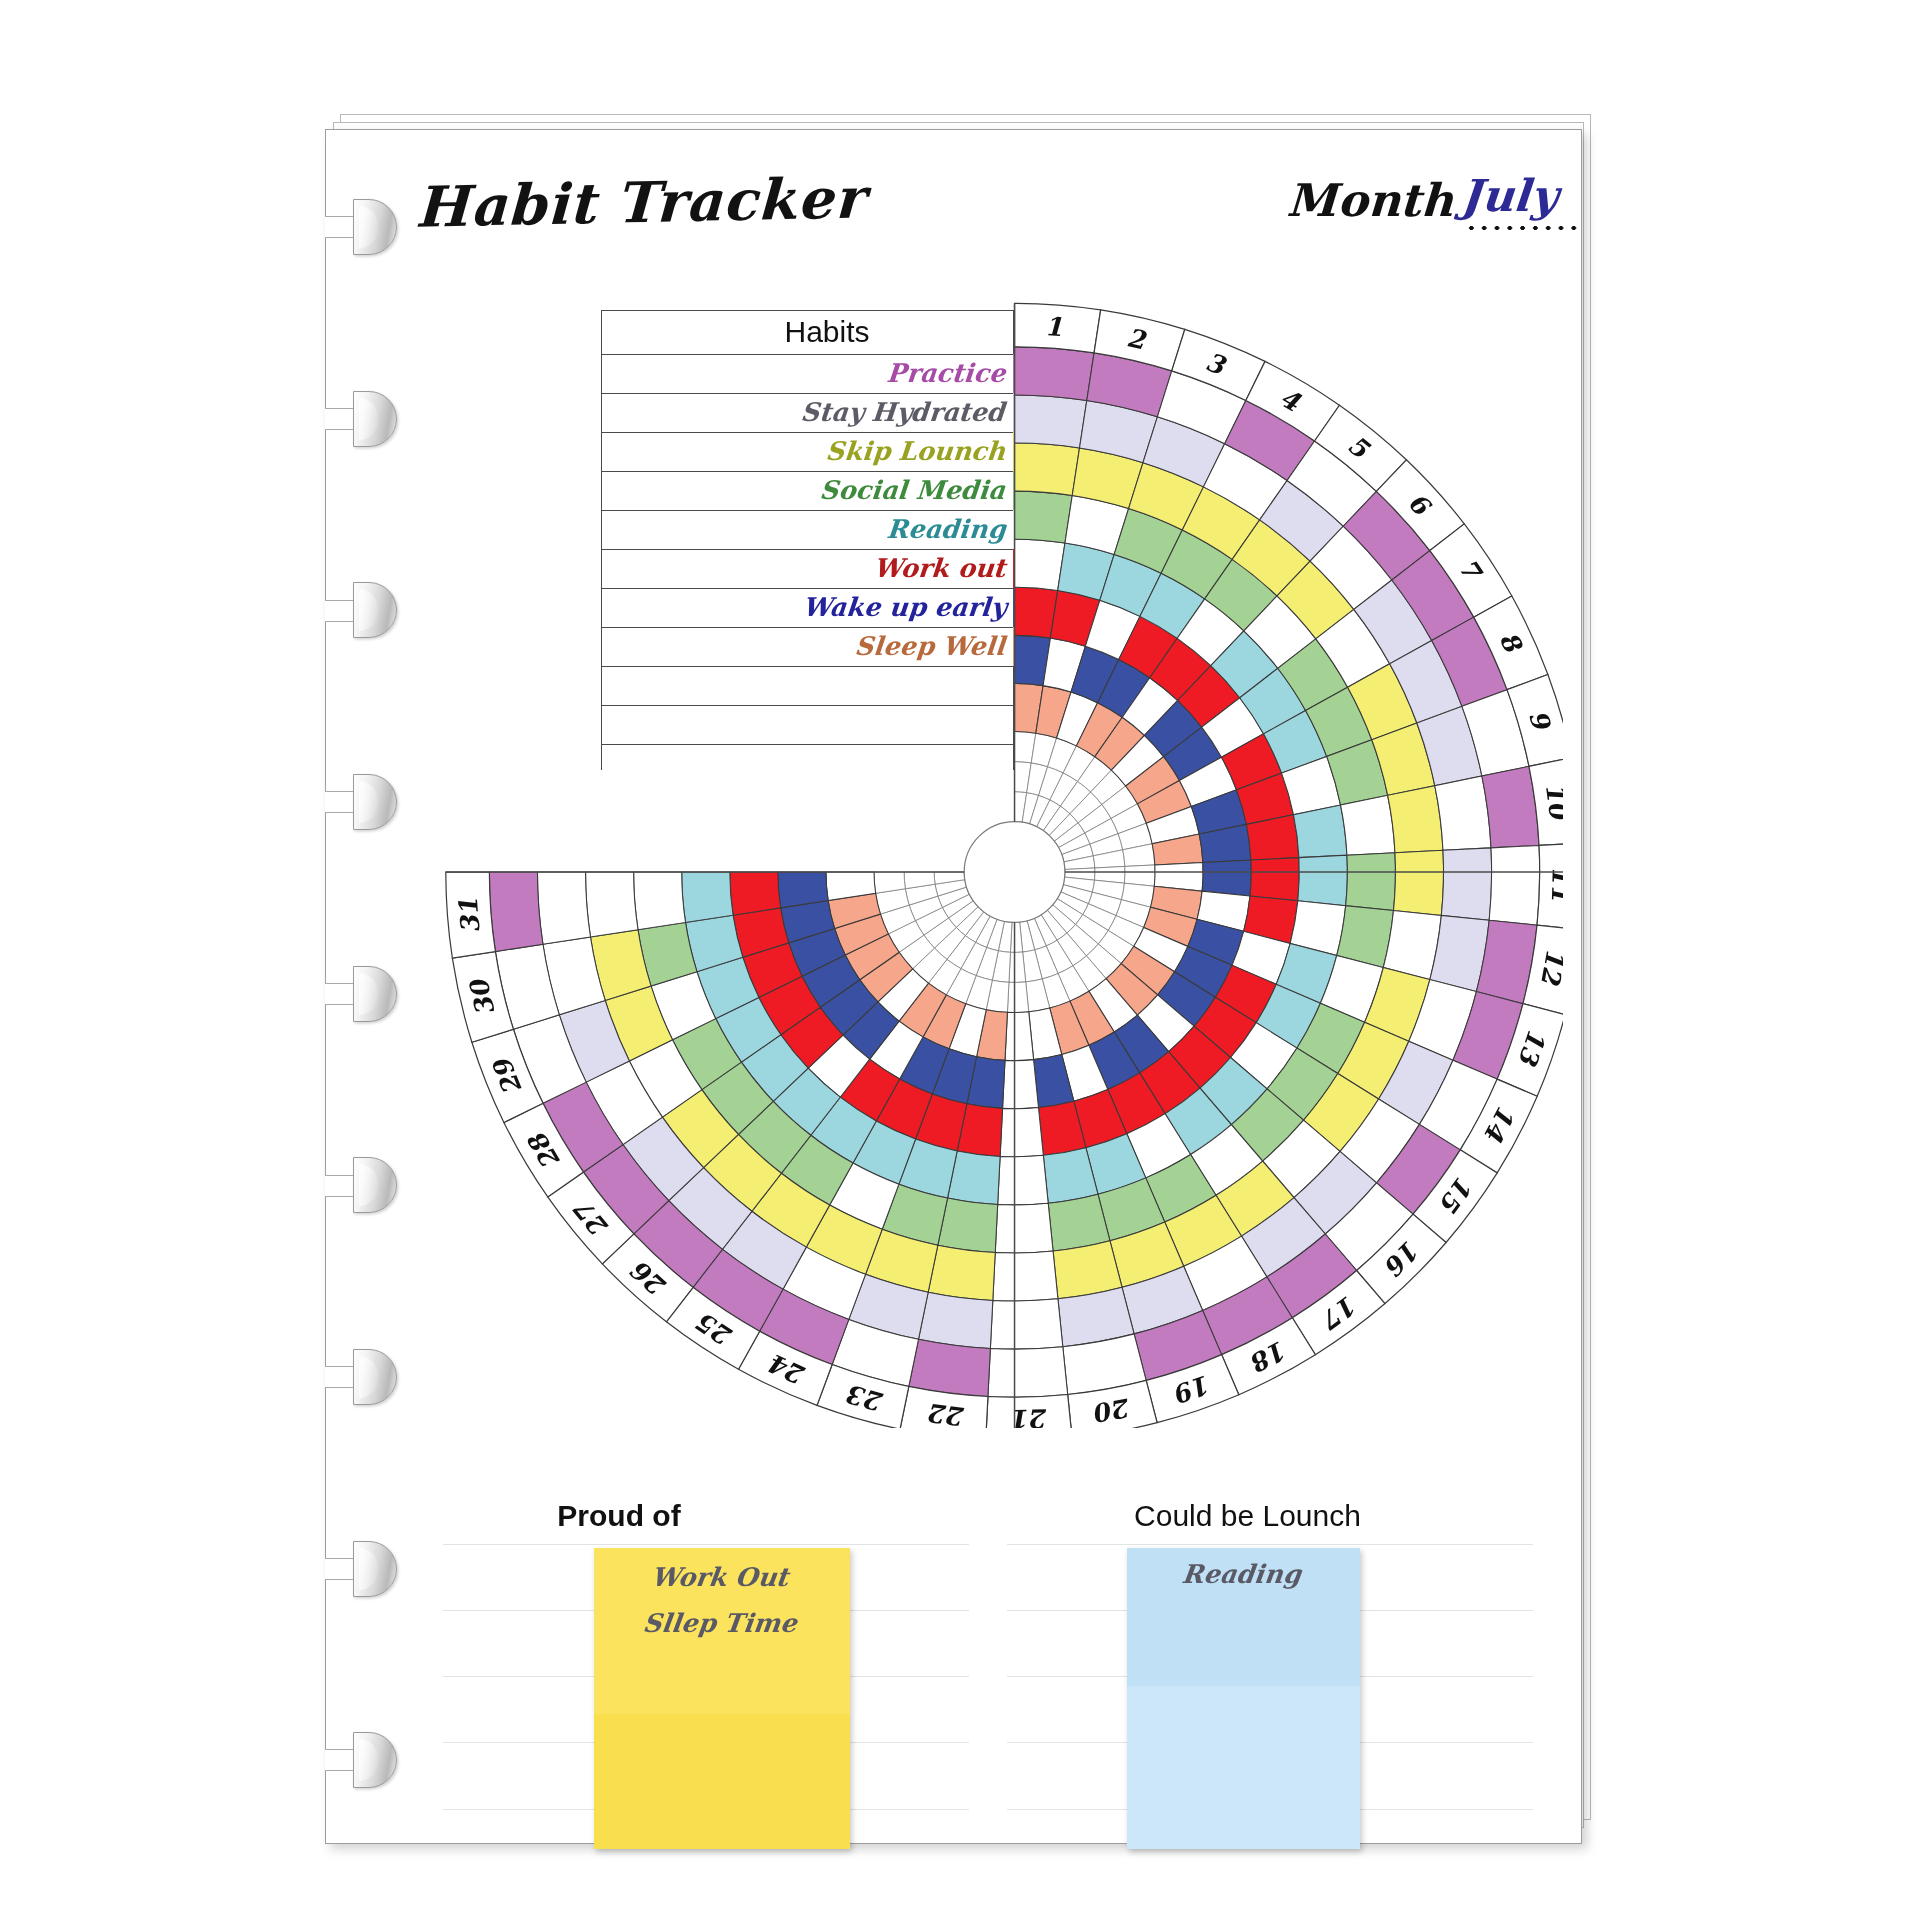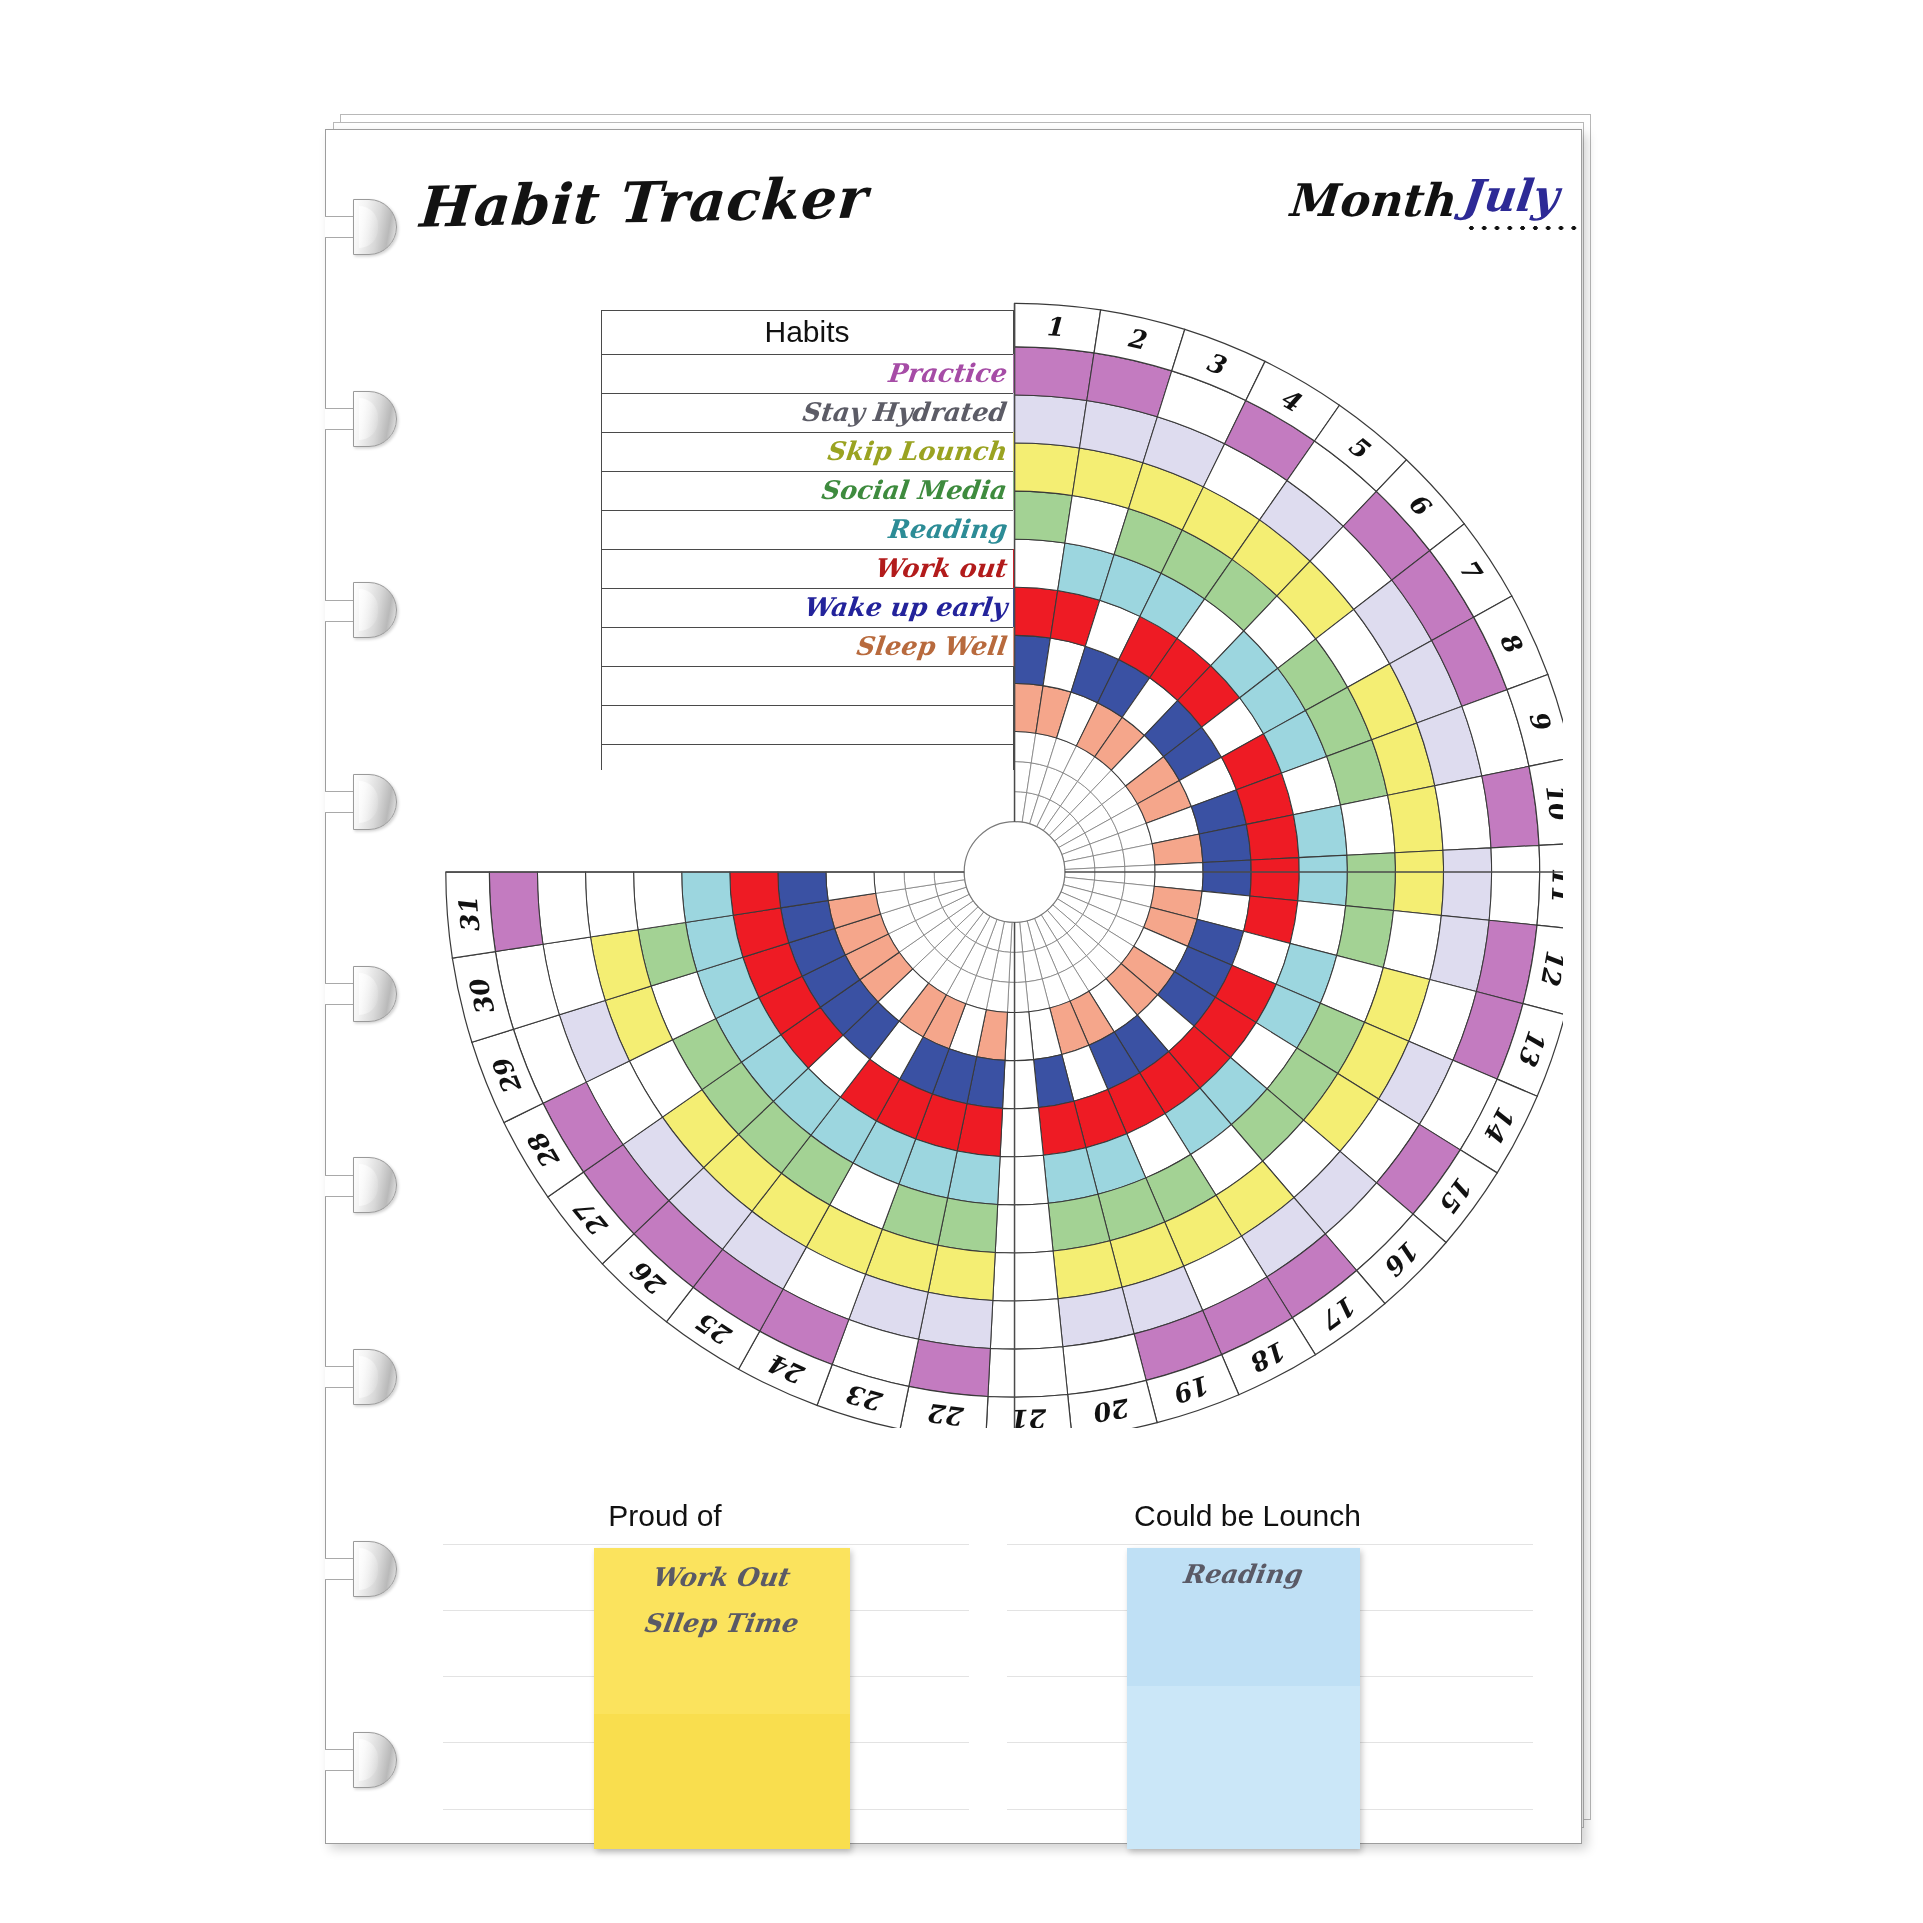--- a/index.html
+++ b/index.html
@@ -69,21 +69,21 @@
     background-image:radial-gradient(circle,#111 2px, transparent 2.3px);
     background-size:12.8px 6px;background-repeat:repeat-x;
   }
 
   
   .habits-box{position:absolute;left:601px;top:310px;width:412px;height:460px;}
   .habits-box .hline{position:absolute;left:0;width:412px;height:0;border-top:1.5px solid #4a4a4a;}
   .habits-box .vline{position:absolute;top:0;width:0;height:460px;border-left:1.5px solid #4a4a4a;}
   .habits-title{
     position:absolute;left:0;top:4.5px;width:412px;text-align:center;
-    font-size:30px;color:#111;font-family:"Liberation Sans",sans-serif;
+    font-size:30px;color:#111;font-family:"Liberation Sans",sans-serif;padding-left:20px;
   }
   .habit-row{
     position:absolute;right:6px;height:39px;line-height:39px;
     font-family:"DejaVu Serif", serif;font-style:italic;font-weight:bold;
     font-size:25.6px;white-space:nowrap;text-align:right;
     transform:skewX(-8deg);
   }
   .swatch{position:absolute;left:412px;width:15px;height:39px;}
 
   
@@ -584,21 +584,21 @@
         <text x="113.94061631139323" y="1050.051309433191" text-anchor="middle" dominant-baseline="central" font-family="&quot;DejaVu Serif&quot;, serif" font-style="italic" font-weight="bold" font-size="34" fill="#111111" transform="rotate(248.2258064516129 113.94061631139323 1050.051309433191)">29</text>
         <text x="80.8434442593582" y="944.562995384959" text-anchor="middle" dominant-baseline="central" font-family="&quot;DejaVu Serif&quot;, serif" font-style="italic" font-weight="bold" font-size="34" fill="#111111" transform="rotate(256.93548387096774 80.8434442593582 944.562995384959)">30</text>
         <text x="64.1017990101127" y="835.2793071559795" text-anchor="middle" dominant-baseline="central" font-family="&quot;DejaVu Serif&quot;, serif" font-style="italic" font-weight="bold" font-size="34" fill="#111111" transform="rotate(265.64516129032256 64.1017990101127 835.2793071559795)">31</text>
         <circle cx="790" cy="780" r="67" fill="#ffffff" stroke="#7a7a7a" stroke-width="1.6"></circle>
         <line x1="790" y1="713" x2="790" y2="23" stroke="#4a4a4a" stroke-width="2"></line>
         <line x1="790" y1="847" x2="790" y2="1537" stroke="#4a4a4a" stroke-width="2"></line>
         <line x1="723" y1="780" x2="33" y2="780" stroke="#4a4a4a" stroke-width="2"></line>
         <line x1="857" y1="780" x2="1547" y2="780" stroke="#4a4a4a" stroke-width="2"></line>
       </svg></div>
 
-  <div class="sec-title" style="left:507px;top:1499px;width:316px;">Proud of</div>
+  <div class="sec-title" style="left:461px;top:1499px;width:316px;font-weight:bold;">Proud of</div>
   <div class="ruled" id="ruled-left" style="left: 443px; top: 1544px; width: 526px; height: 316px;">
       <div class="rline" style="left: 0px; width: 526px; top: 0px;"></div>
       <div class="rline" style="left: 0px; width: 526px; top: 66px;"></div>
       <div class="rline" style="left: 0px; width: 526px; top: 132px;"></div>
       <div class="rline" style="left: 0px; width: 526px; top: 198px;"></div>
       <div class="rline" style="left: 0px; width: 526px; top: 265px;"></div>
     </div>
   <div class="note note-yellow" id="note-yellow" style="left:594px;top:1548px;width:256px;height:301px;">
       <div class="ntxt" style="top: 13.5px;">Work Out</div>
       <div class="ntxt" style="top: 60px;">Sllep Time</div>

